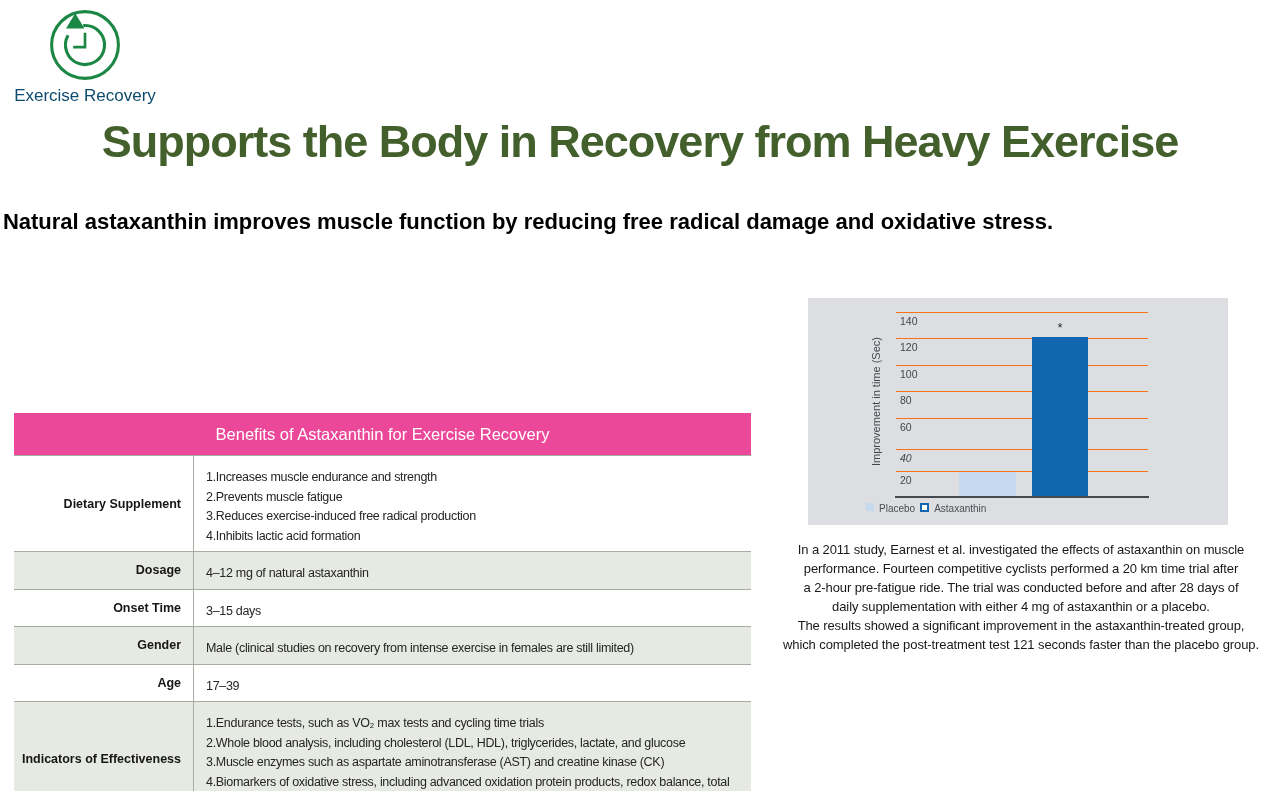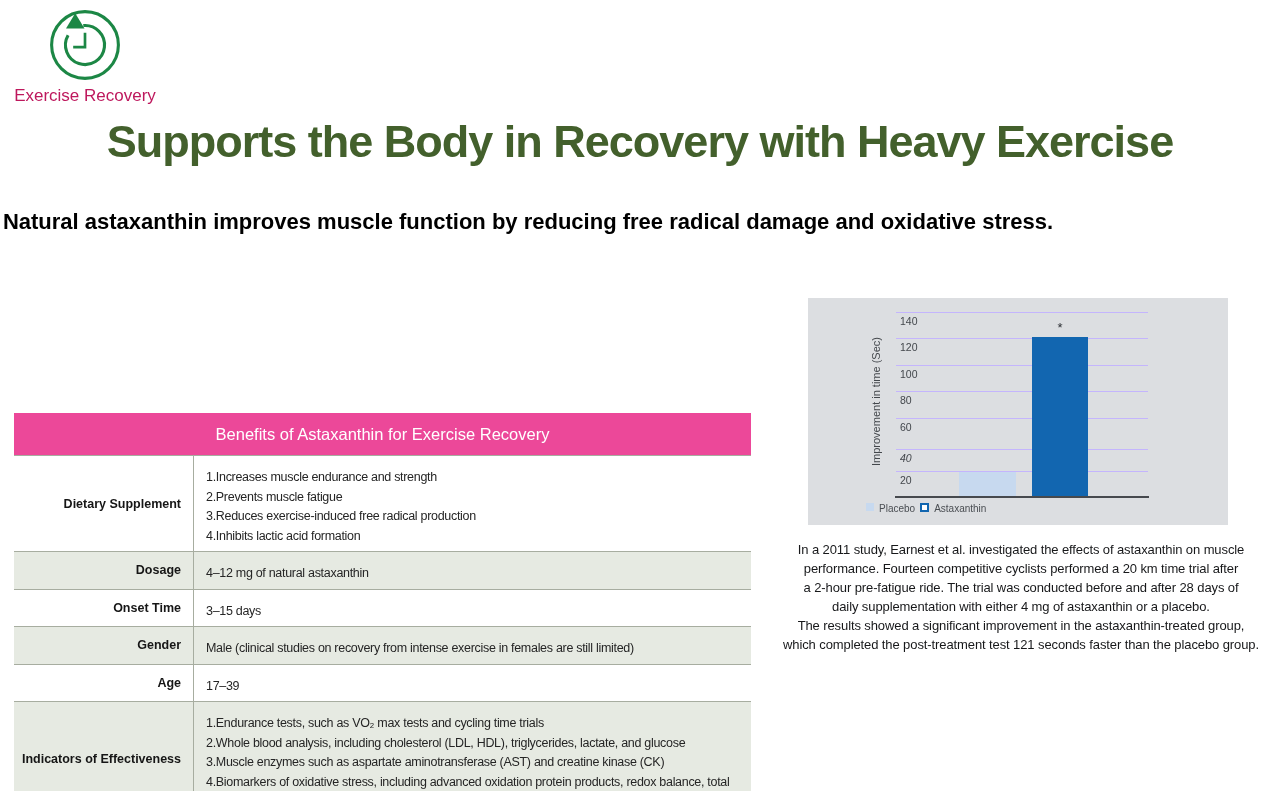--- a/index.html
+++ b/index.html
@@ -3,21 +3,21 @@
 <meta charset="utf-8">
 <style>
   * { margin:0; padding:0; box-sizing:border-box; }
   html,body { width:1280px; height:791px; background:#ffffff; overflow:hidden;
               font-family:"Liberation Sans", sans-serif; }
   .page { position:relative; width:1280px; height:791px; background:#fff; }
 
   
   .logo-wrap { position:absolute; left:0; top:8; width:170px; text-align:center; top:8px; }
   .logo-icon { display:block; margin:0 auto; }
-  .brand-label { margin-top:4px; font-size:17px; color:#be185d; letter-spacing:0; }
+  .brand-label { margin-top:4px; font-size:17px; color:#0c4a6e; letter-spacing:0; }
 
   
   .page-title { position:absolute; left:0; top:116px; width:1280px; text-align:center;
                 font-size:45px; font-weight:bold; color:#43602c; letter-spacing:-1px; }
   .page-subtitle { position:absolute; left:0; top:209px; width:1056px; text-align:center;
                    font-size:22px; font-weight:bold; color:#000; }
 
   
   .benefits-table { position:absolute; left:14px; top:413px; width:737px;
                     border-bottom:1px solid #a7ada0; font-size:12.5px; color:#222; }
@@ -38,21 +38,21 @@
   .r-age       { min-height:33px; }
   .r-indicators{ min-height:115px; }
 
   
   .chart-panel { position:absolute; left:808px; top:298px; width:420px; height:227px;
                  background:#dcdee1; }
   .y-axis-title { position:absolute; left:62px; top:8px; height:192px; width:16px;
                   writing-mode:vertical-rl; transform:rotate(180deg);
                   font-size:11px; color:#43474c; text-align:center; }
   .plot { position:absolute; left:88px; top:0; width:252px; height:199px; }
-  .gridline { position:absolute; left:0; width:100%; height:1px; background:#c4b5fd; z-index:1; }
+  .gridline { position:absolute; left:0; width:100%; height:1px; background:#f97316; z-index:1; }
   .tick-label { position:absolute; left:4px; top:3px; font-size:10.5px; color:#43474c; }
   .baseline { position:absolute; left:-1px; bottom:-1px; width:254px; height:2px;
               background:#46494e; z-index:3; }
   .bar { position:absolute; bottom:0; z-index:2; }
   .bar-placebo { left:63px; width:57px; background:#c7d9ef; }
   .bar-astax   { left:136px; width:56px; background:#1266b0; }
   .sig-star { position:absolute; top:-17px; left:0; width:100%; text-align:center;
               font-size:13px; color:#2b2e33; }
   .legend { position:absolute; left:58px; top:205px; display:flex; align-items:flex-start;
             gap:5px; font-size:10px; color:#4a4e53; }
@@ -73,21 +73,21 @@
   <div class="logo-wrap">
     <svg class="logo-icon" width="74" height="74" viewBox="0 0 72 72">
       <circle cx="36" cy="36" r="32.5" fill="none" stroke="#1c8745" stroke-width="3"></circle>
       <path d="M 19.55 26.5 A 19 19 0 1 0 34.34 17.07" fill="none" stroke="#1c8745" stroke-width="3"></path>
       <polygon points="26.5,5 35.5,20 17.5,20" fill="#1c8745"></polygon>
       <path d="M 36 24 L 36 38 L 24.5 38" fill="none" stroke="#1c8745" stroke-width="2.6"></path>
     </svg>
     <div class="brand-label">Exercise Recovery</div>
   </div>
 
-  <div class="page-title">Supports the Body in Recovery with Heavy Exercise</div>
+  <div class="page-title">Supports the Body in Recovery from Heavy Exercise</div>
   <div class="page-subtitle">Natural astaxanthin improves muscle function by reducing free radical damage and oxidative stress.</div>
 
   <div class="benefits-table">
     <div class="tbl-header">Benefits of Astaxanthin for Exercise Recovery</div>
 
     <div class="tbl-row r-dietary">
       <div class="tbl-label">Dietary Supplement</div>
       <div class="tbl-value">
         <div class="line">1.Increases muscle endurance and strength</div>
         <div class="line">2.Prevents muscle fatigue</div>

